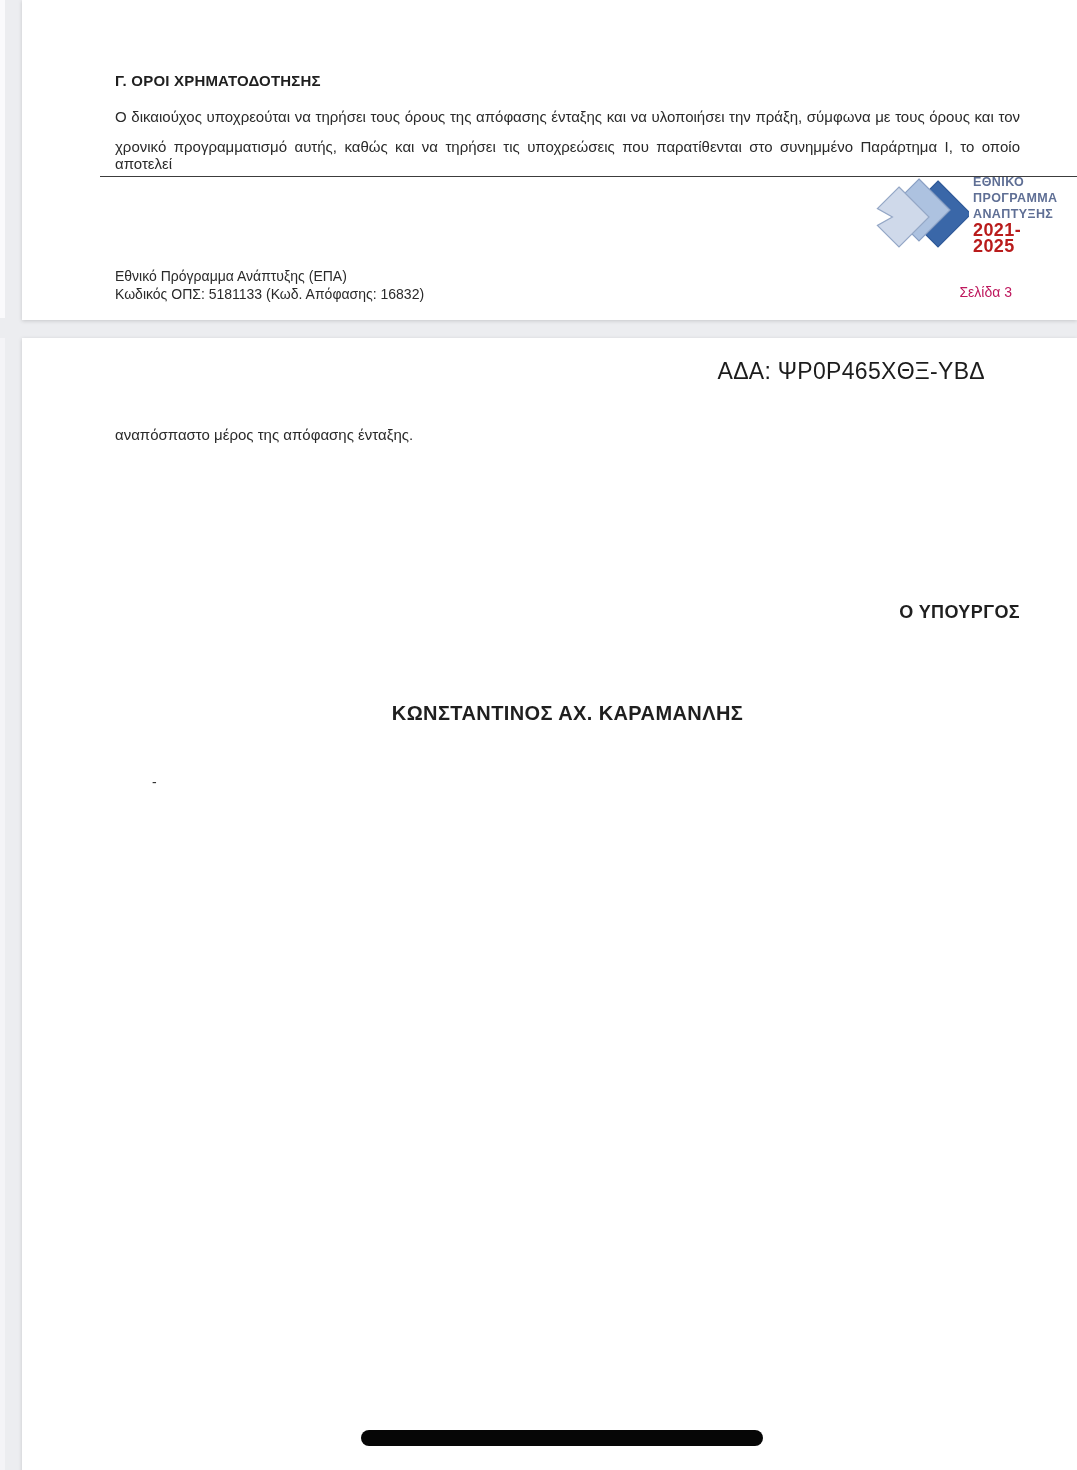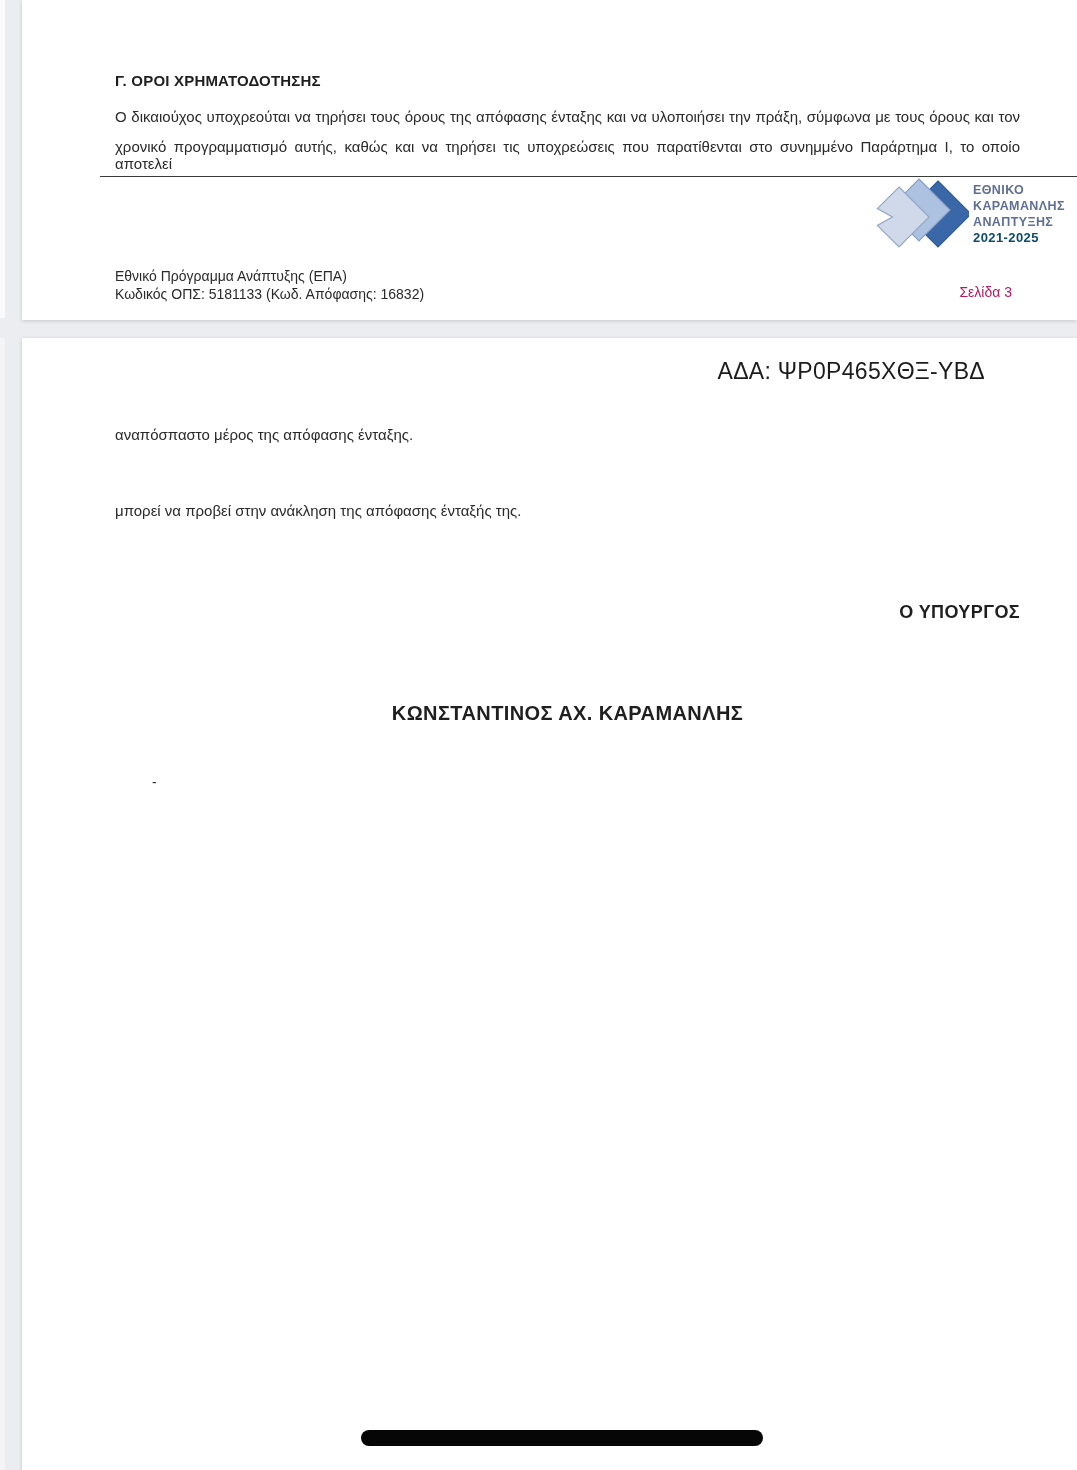--- a/index.html
+++ b/index.html
@@ -49,22 +49,22 @@
     width: 192px; height: 74px;
     display: flex; align-items: center;
   }
   .logo-shapes { width: 102px; height: 74px; flex: 0 0 auto; }
   .logo-text { margin-left: 4px; line-height: 16px; }
   .logo-text .lt {
     font-size: 12.5px; font-weight: bold; letter-spacing: 0.4px;
     color: #5f6f95;
   }
   .logo-text .years {
-    font-size: 13px; font-weight: bold; letter-spacing: 0.4px;
-    color: #0c4a6e;
+    font-size: 18px; font-weight: bold; letter-spacing: 0.4px;
+    color: #b91c1c;
   }
 
   .footer-line {
     position: absolute; left: 93px;
     font-size: 14px; color: #2a2a2a;
   }
   #footer1 { top: 268px; }
   #footer2 { top: 286px; }
   .page-number {
     position: absolute; right: 65px; top: 284px;
@@ -120,35 +120,34 @@
       <g transform="translate(52,33)">
         <path d="M 0,-31 L 31,0 L 0,31 L -22.3,8.7 L -6.8,0 L -22.3,-8.7 Z" fill="#adc2e0" stroke="#8aa0c4" stroke-width="1.2"></path>
       </g>
 
       <g transform="translate(32,40)">
         <path d="M 0,-30 L 30,0 L 0,30 L -21.6,8.4 L -6.6,0 L -21.6,-8.4 Z" fill="#cfd9ea" stroke="#94a7c6" stroke-width="1.2"></path>
       </g>
     </svg>
     <div class="logo-text">
       <div class="lt">ΕΘΝΙΚΟ</div>
-      <div class="lt">ΚΑΡΑΜΑΝΛΗΣ</div>
+      <div class="lt">ΠΡΟΓΡΑΜΜΑ</div>
       <div class="lt">ΑΝΑΠΤΥΞΗΣ</div>
       <div class="years">2021-2025</div>
     </div>
   </div>
 
   <div class="footer-line" id="footer1">Εθνικό Πρόγραμμα Ανάπτυξης (ΕΠΑ)</div>
   <div class="footer-line" id="footer2">Κωδικός ΟΠΣ: 5181133 (Κωδ. Απόφασης: 16832)</div>
   <div class="page-number">Σελίδα 3</div>
 </div>
 
 <div class="page" id="page2">
   <div class="ada">ΑΔΑ: ΨΡ0Ρ465ΧΘΞ-ΥΒΔ</div>
 
   <div class="para-line no-justify" id="p2-para1">αναπόσπαστο μέρος της απόφασης ένταξης.</div>
-  <div class="para-line no-justify" id="p2-line2">μπορεί να προβεί στην ανάκληση της απόφασης ένταξής της.</div>
 
   <div class="minister-title">Ο ΥΠΟΥΡΓΟΣ</div>
   <div class="minister-name">ΚΩΝΣΤΑΝΤΙΝΟΣ ΑΧ. ΚΑΡΑΜΑΝΛΗΣ</div>
   <div class="stray-dash">-</div>
 
   <div class="home-indicator"></div>
 </div>
 
 </body></html>

